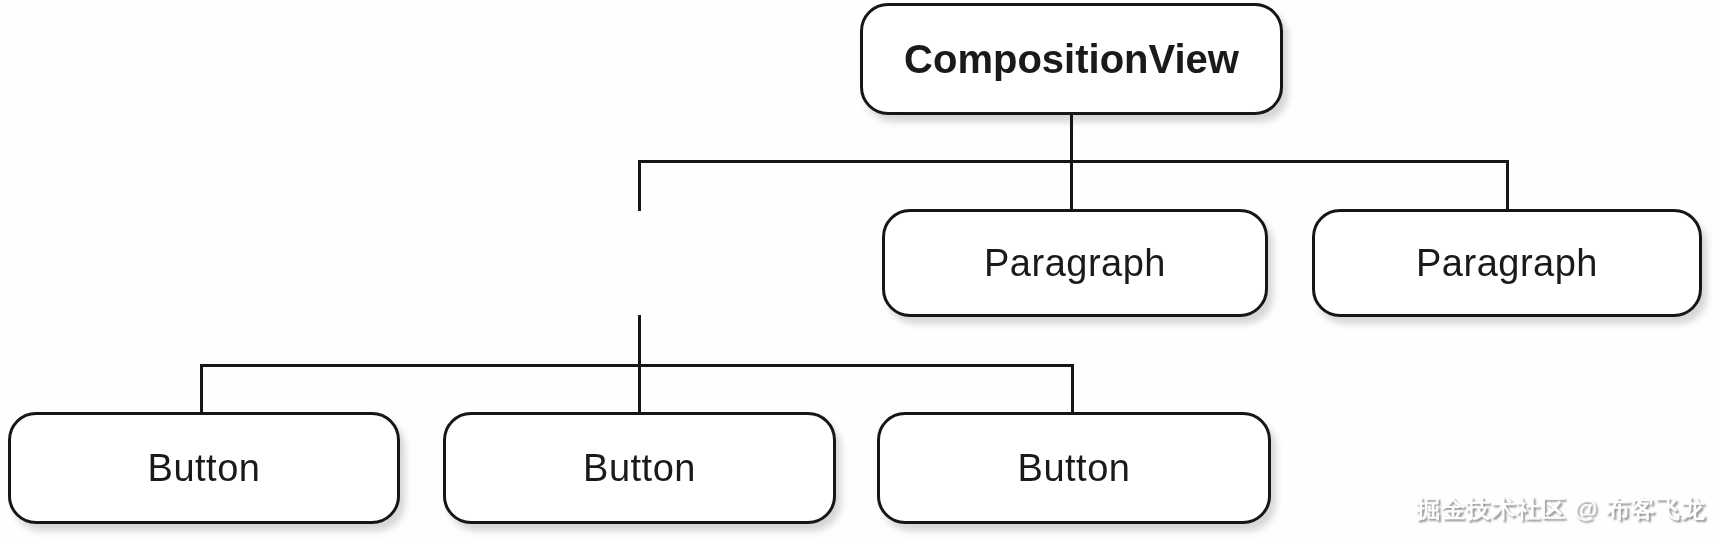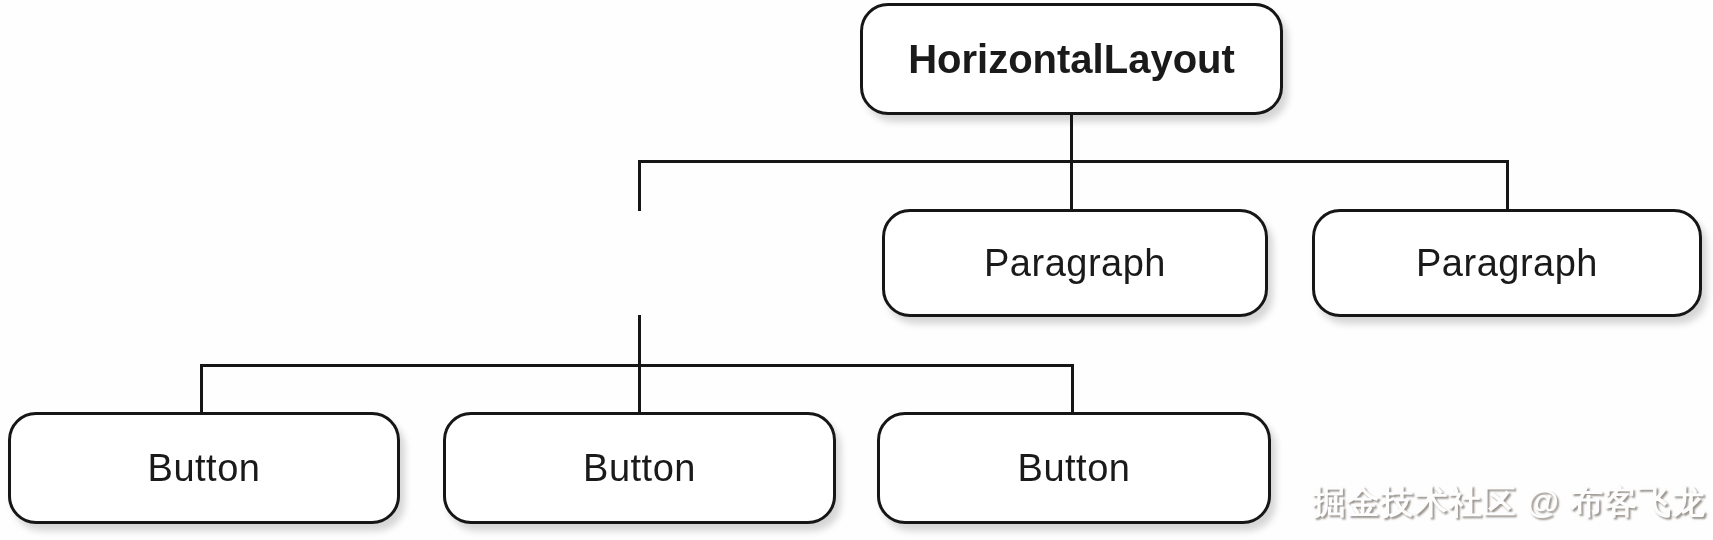--- a/index.html
+++ b/index.html
@@ -70,21 +70,21 @@
   #c-hl-v    { left: 638px;  top: 315px; height: 52px; }
   #c-l2-h    { left: 200px;  top: 364px; width: 874px; }
   #c-l2-va   { left: 200px;  top: 364px; height: 50px; }
   #c-l2-vb   { left: 638px;  top: 364px; height: 50px; }
   #c-l2-vc   { left: 1071px; top: 364px; height: 50px; }
 
   .watermark {
     position: absolute;
     right: 7px;
     bottom: 15px;
-    font-size: 33px;
+    font-size: 24px;
     font-weight: 700;
     color: var(--wm-text);
     text-shadow: 2px 2px 2px var(--wm-shadow);
     letter-spacing: 1px;
   }
 </style>
 </head>
 <body>
 
 <div class="stage">
@@ -94,21 +94,21 @@
   <div class="line v" id="c-l1-va"></div>
   <div class="line v" id="c-l1-vb"></div>
   <div class="line v" id="c-l1-vc"></div>
 
   <div class="line v" id="c-hl-v"></div>
   <div class="line h" id="c-l2-h"></div>
   <div class="line v" id="c-l2-va"></div>
   <div class="line v" id="c-l2-vb"></div>
   <div class="line v" id="c-l2-vc"></div>
 
-  <div class="node root" id="node-root">HorizontalLayout</div>
+  <div class="node root" id="node-root">CompositionView</div>
 
 
   <div class="node" id="node-p1">Paragraph</div>
 
   <div class="node" id="node-p2">Paragraph</div>
 
   <div class="node" id="node-b1">Button</div>
 
   <div class="node" id="node-b2">Button</div>
 

